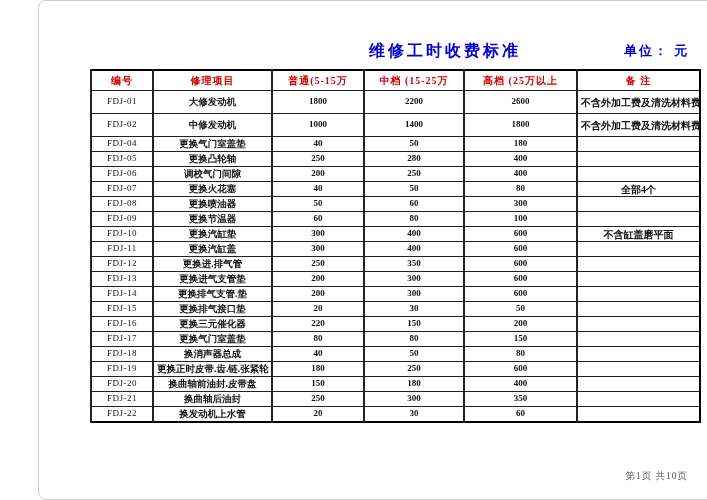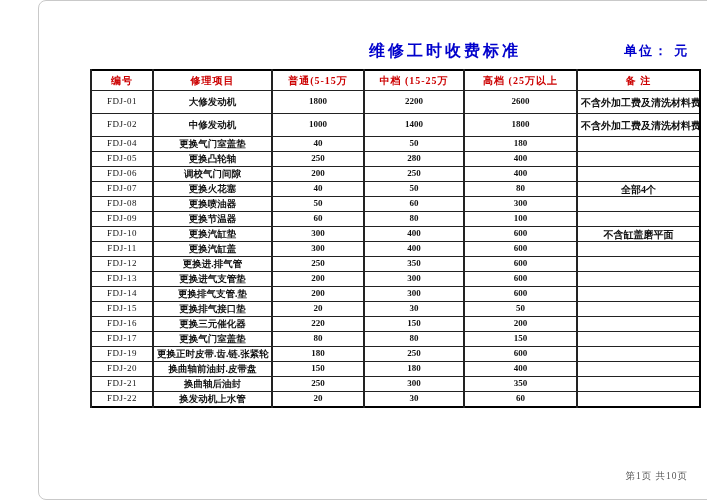--- a/index.html
+++ b/index.html
@@ -260,20 +260,28 @@
         </tr>
         <tr class="norm">
           <td class="id">FDJ-17</td>
           <td class="item">更换气门室盖垫</td>
           <td class="num">80</td>
           <td class="num">80</td>
           <td class="num">150</td>
           <td class="remark"></td>
         </tr>
         <tr class="norm">
+          <td class="id">FDJ-18</td>
+          <td class="item">换消声器总成</td>
+          <td class="num">40</td>
+          <td class="num">50</td>
+          <td class="num">80</td>
+          <td class="remark"></td>
+        </tr>
+        <tr class="norm">
           <td class="id">FDJ-19</td>
           <td class="item">更换正时皮带.齿.链.张紧轮</td>
           <td class="num">180</td>
           <td class="num">250</td>
           <td class="num">600</td>
           <td class="remark"></td>
         </tr>
         <tr class="norm">
           <td class="id">FDJ-20</td>
           <td class="item">换曲轴前油封.皮带盘</td>

